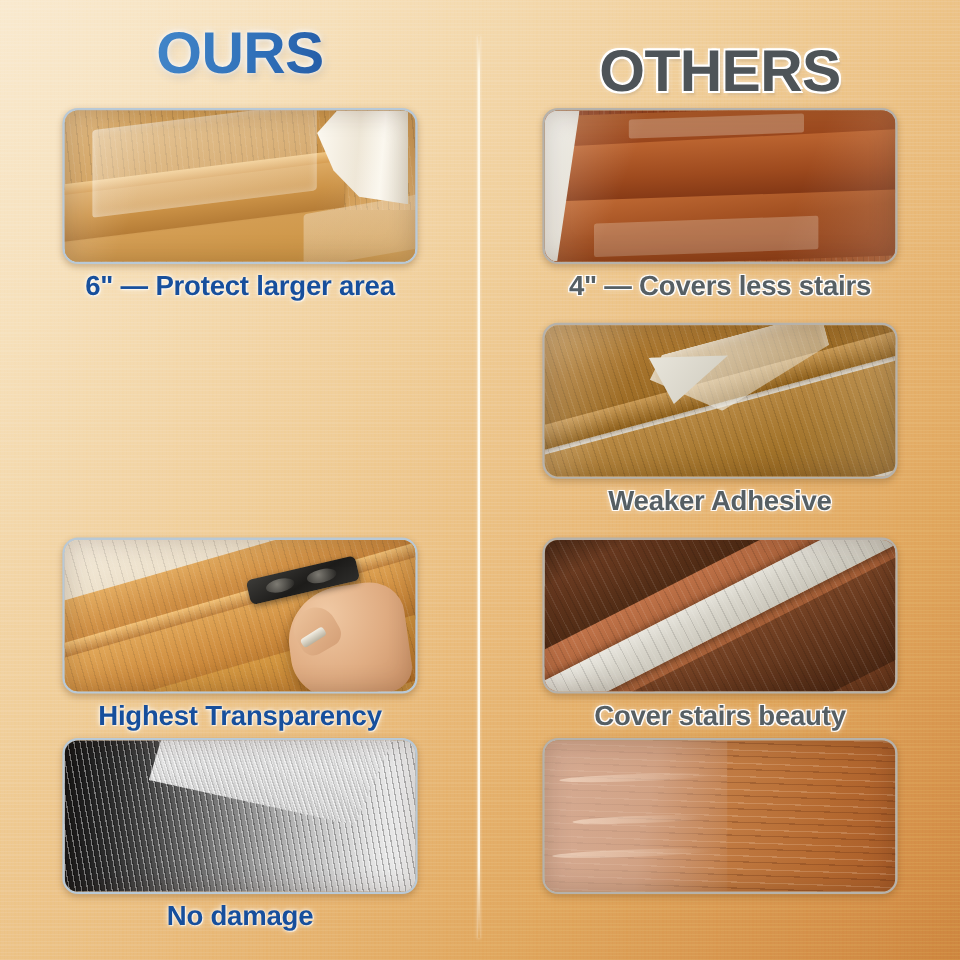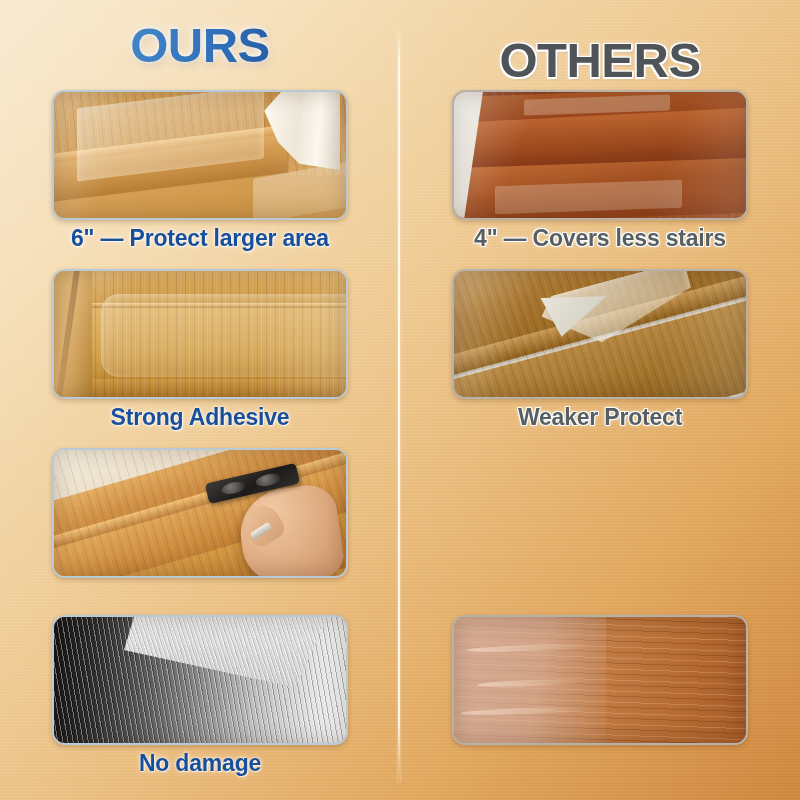--- a/index.html
+++ b/index.html
@@ -539,53 +539,36 @@
           <div class="p2-mat-a"></div>
           <div class="p2-mat-b"></div>
           <div class="p2-white"></div>
           <div class="gloss"></div>
           <div class="vignette"></div>
         </div>
       </div>
       <div class="caption gray">4" — Covers less stairs</div>
     </div>
 
-    <div class="cell" data-row="1" data-col="left">
-      <div class="photo">
-        <div class="photo-inner">
-          <div class="p3-bg"></div>
-          <div class="p3-riser"></div>
-          <div class="p3-edge"></div>
-          <div class="p3-tread"></div>
-          <div class="p3-bot"></div>
-          <div class="wood-grain" style="--ang:90deg"></div>
-          <div class="p3-mat"></div>
-          <div class="p3-post"></div>
-          <div class="gloss"></div>
-          <div class="vignette"></div>
-        </div>
-      </div>
-      <div class="caption blue">Strong Adhesive</div>
-    </div>
 
     <div class="cell" data-row="1" data-col="right">
       <div class="photo">
         <div class="photo-inner">
           <div class="p4-bg"></div>
           <div class="p4-band-top"></div>
           <div class="p4-band-mid"></div>
           <div class="p4-band-low"></div>
           <div class="wood-grain" style="--ang:72deg"></div>
           <div class="p4-mat"></div>
           <div class="p4-peel"></div>
           <div class="gloss"></div>
           <div class="vignette"></div>
         </div>
       </div>
-      <div class="caption gray">Weaker Protect</div>
+      <div class="caption gray">Weaker Adhesive</div>
     </div>
 
     <div class="cell" data-row="2" data-col="left">
       <div class="photo">
         <div class="photo-inner">
           <div class="p5-bg"></div>
           <div class="p5-wall"></div>
           <div class="p5-b1"></div>
           <div class="p5-b2"></div>
           <div class="p5-b3"></div>
@@ -593,22 +576,38 @@
           <div class="wood-grain" style="--ang:74deg"></div>
           <div class="p5-mat"></div>
           <div class="p5-hand">
             <div class="p5-finger"></div>
             <div class="p5-ring"></div>
           </div>
           <div class="p5-tool"></div>
           <div class="vignette"></div>
         </div>
       </div>
+      <div class="caption blue">Highest Transparency</div>
     </div>
 
+    <div class="cell" data-row="2" data-col="right">
+      <div class="photo">
+        <div class="photo-inner">
+          <div class="p6-bg"></div>
+          <div class="p6-b1"></div>
+          <div class="p6-b2"></div>
+          <div class="p6-b3"></div>
+          <div class="p6-b4"></div>
+          <div class="p6-strip"></div>
+          <div class="wood-grain" style="--ang:63deg"></div>
+          <div class="vignette"></div>
+        </div>
+      </div>
+      <div class="caption gray">Cover stairs beauty</div>
+    </div>
 
     <div class="cell" data-row="3" data-col="left">
       <div class="photo">
         <div class="photo-inner">
           <div class="p7-bg"></div>
           <div class="p7-lines"></div>
           <div class="p7-sheet">
             <div class="p7-sheet-lines"></div>
           </div>
           <div class="vignette"></div>

